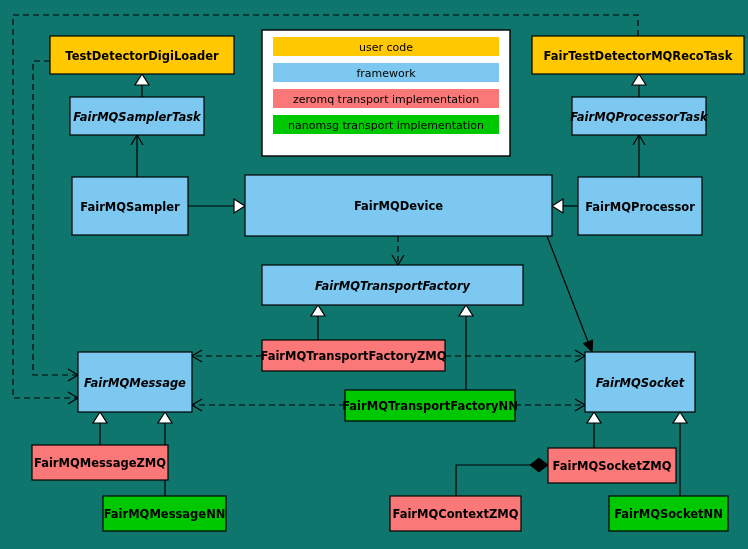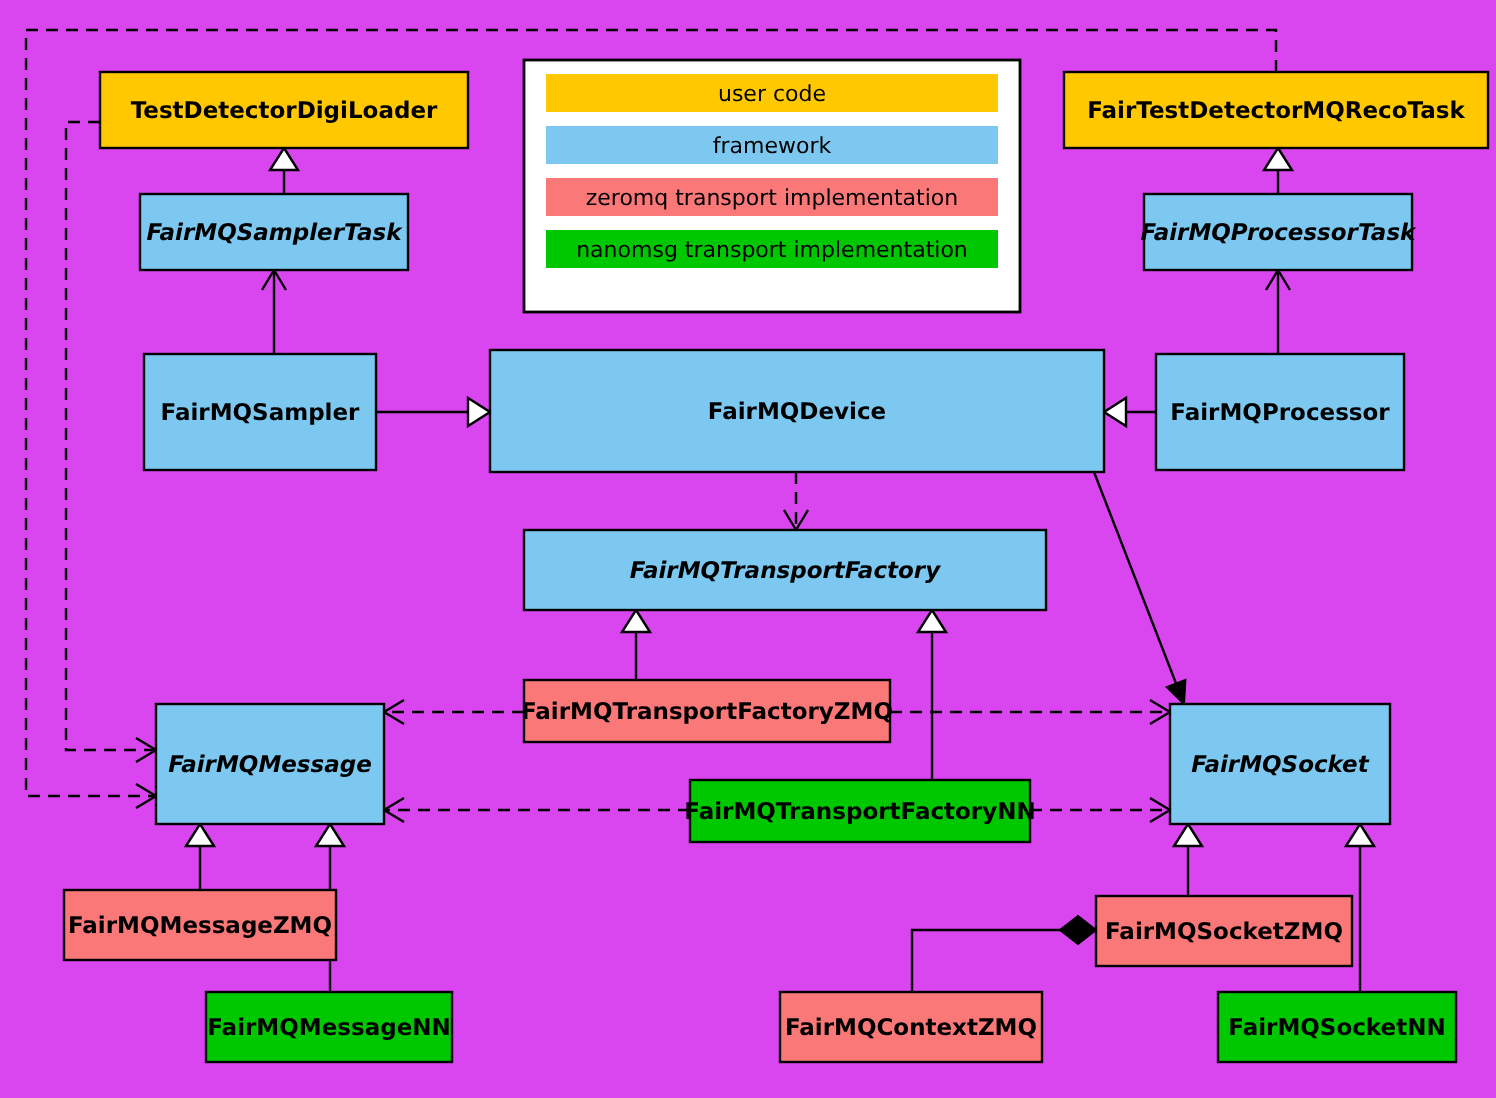--- a/index.html
+++ b/index.html
@@ -1,17 +1,17 @@
 <!DOCTYPE html>
 <html><head>
 <meta charset="utf-8">
 <style>
   html,body{margin:0;padding:0;background:#ffffff;}
   body{font-family:"DejaVu Sans","Liberation Sans",sans-serif;}
-  #diagram-root{position:relative;width:748px;height:549px;background:#d946ef;overflow:hidden;}
+  #diagram-root{position:relative;width:748px;height:549px;background:#0f766e;overflow:hidden;}
   svg{display:block;position:absolute;left:0;top:0;}
   .node-label{font-family:"DejaVu Sans","Liberation Sans",sans-serif;font-size:11.5px;font-weight:bold;fill:#000000;text-anchor:middle;dominant-baseline:middle;}
   .node-label.abstract{font-style:italic;}
   .legend-label{font-family:"DejaVu Sans","Liberation Sans",sans-serif;font-size:11px;font-weight:normal;fill:#000000;text-anchor:middle;dominant-baseline:middle;}
   .node-box{stroke:#000000;stroke-width:1.2;}
   .legend-frame{fill:#ffffff;stroke:#000000;stroke-width:1.4;}
   .legend-swatch{stroke:none;}
   .edge{stroke:#000000;stroke-width:1.2;fill:none;}
   .edge.dashed{stroke-dasharray:6,4;}
   .head-fill{fill:#ffffff;stroke:#000000;stroke-width:1.2;}

